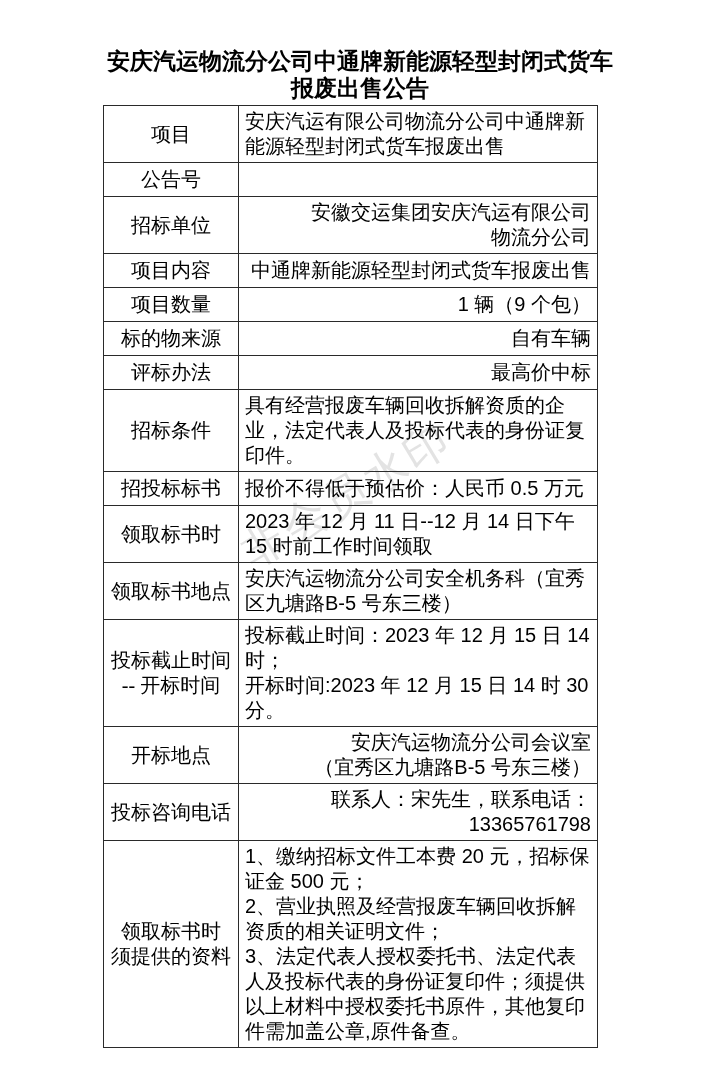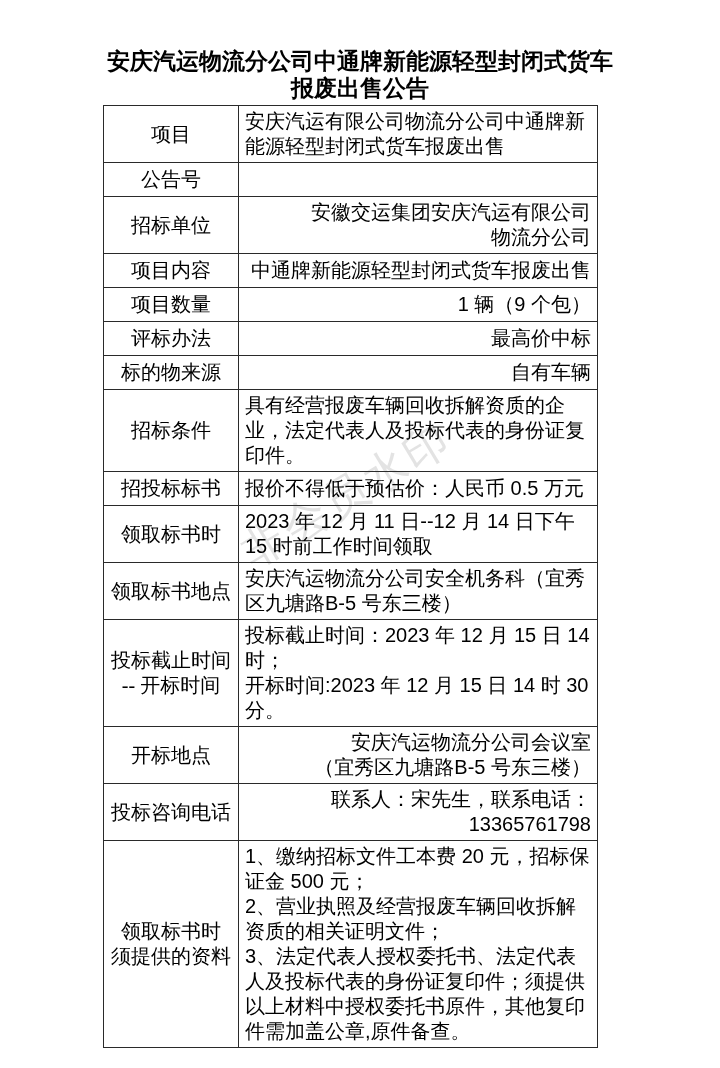--- a/index.html
+++ b/index.html
@@ -92,26 +92,26 @@
         </tr>
         <tr>
           <td class="label">项目内容</td>
           <td class="value center">中通牌新能源轻型封闭式货车报废出售</td>
         </tr>
         <tr>
           <td class="label">项目数量</td>
           <td class="value center">1 辆（9 个包）</td>
         </tr>
         <tr>
+          <td class="label">标的物来源</td>
+          <td class="value center">自有车辆</td>
+        </tr>
+        <tr>
           <td class="label">评标办法</td>
           <td class="value center">最高价中标</td>
-        </tr>
-        <tr>
-          <td class="label">标的物来源</td>
-          <td class="value center">自有车辆</td>
         </tr>
         <tr>
           <td class="label">招标条件</td>
           <td class="value left">具有经营报废车辆回收拆解资质的企业，法定代表人及投标代表的身份证复印件。</td>
         </tr>
         <tr>
           <td class="label">招投标标书</td>
           <td class="value left">报价不得低于预估价：人民币 0.5 万元</td>
         </tr>
         <tr>

